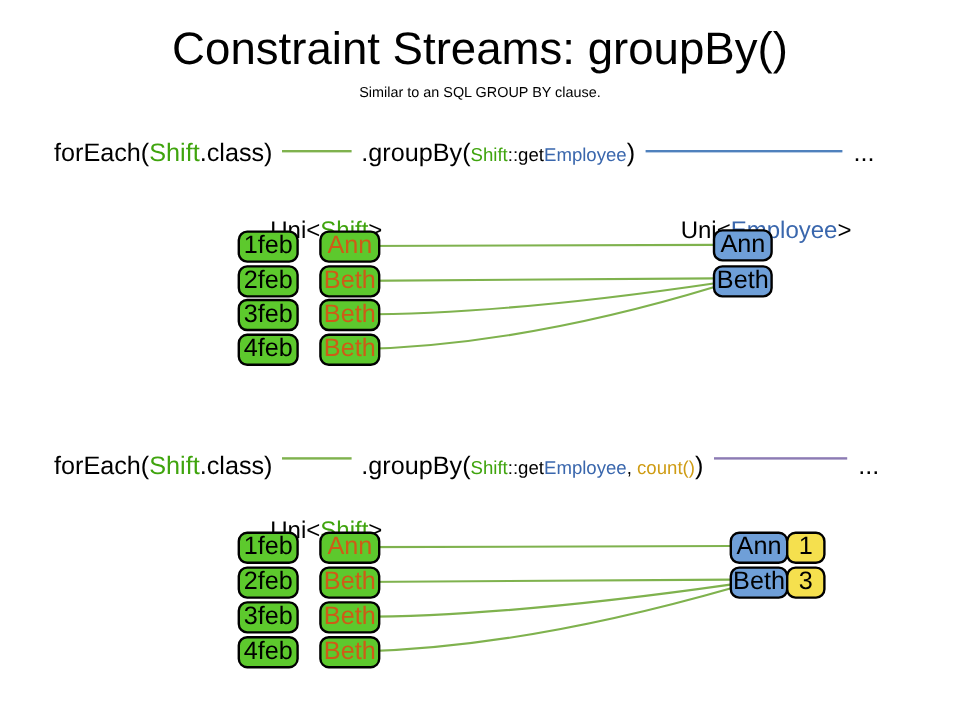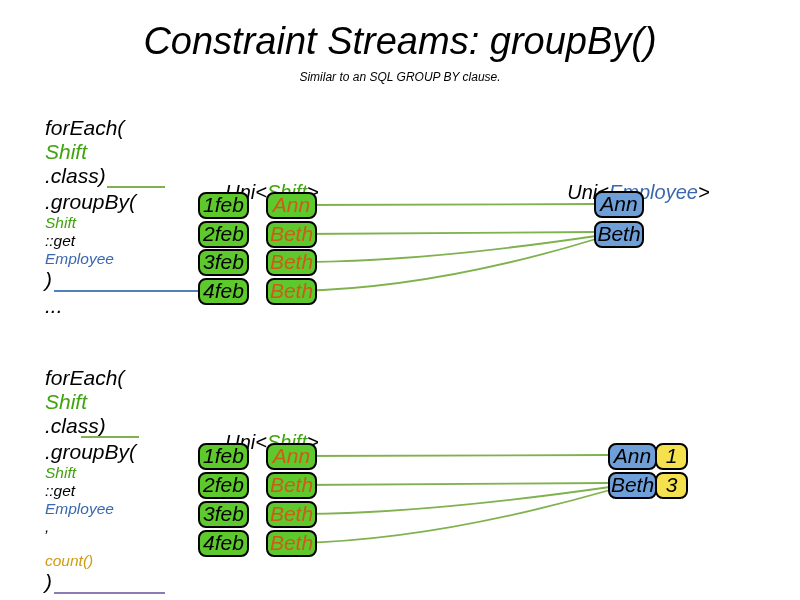--- a/index.html
+++ b/index.html
@@ -1,24 +1,24 @@
 <!DOCTYPE html>
 <html style="--shift-green: #5dc92d; --green-text: #3fa40d; --blue-text: #3a67ad; --gold-text: #cf9c14; --orange-text: #ce5c17; --employee-blue: #6f9fd8; --integer-yellow: #f5e04e; --line-green: #7fb24e; --line-blue: #4f81bd; --line-purple: #8c7bb4;"><head>
 <meta charset="utf-8">
 <style>
   html,body { margin:0; padding:0; background:#ffffff; }
   body { width:800px; height:600px; font-family:"Liberation Sans", sans-serif; color:#000; }
-  .slide { position:relative; width:800px; height:596px; overflow:hidden; background:#fff;font-style:italic; }
+  .slide { position:relative; width:800px; height:596px; overflow:hidden; background:#fff; }
 
   .title { position:absolute; top:20px; left:0; width:800px; text-align:center;
            font-size:38px; font-weight:400; letter-spacing:0; }
   .subtitle { position:absolute; top:70px; left:0; width:800px; text-align:center; font-size:12px; }
 
   .codeline { position:absolute; left:45px; display:flex; align-items:baseline;
-              font-size:21px; white-space:pre;flex-direction:column; }
+              font-size:21px; white-space:pre; }
   .sm { font-size:15.5px; }
   .green  { color:var(--green-text,#3fa40d); }
   .blue   { color:var(--blue-text,#3a67ad); }
   .gold   { color:var(--gold-text,#cf9c14);margin-top:16px; }
 
   .dash { align-self:center; height:2px; transform:translateY(-2px); }
   .dash-green  { width:58px;  margin:0 8px; background:var(--line-green,#74b049); }
   .dash-blue   { width:164px; margin:0 9px; background:var(--line-blue,#4f81bd); }
   .dash-purple { width:111px; margin:0 9px; background:var(--line-purple,#8c7bb4); }
 

